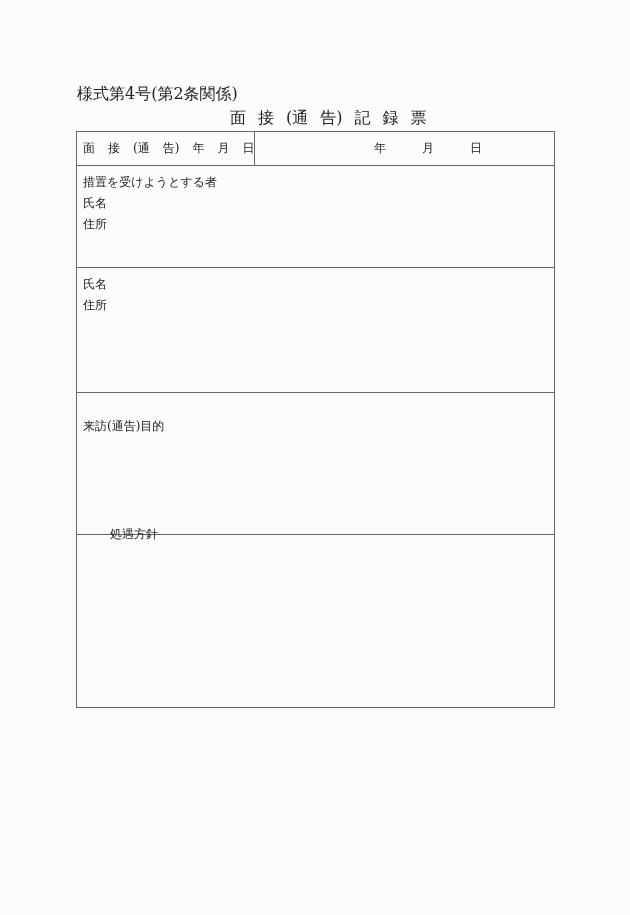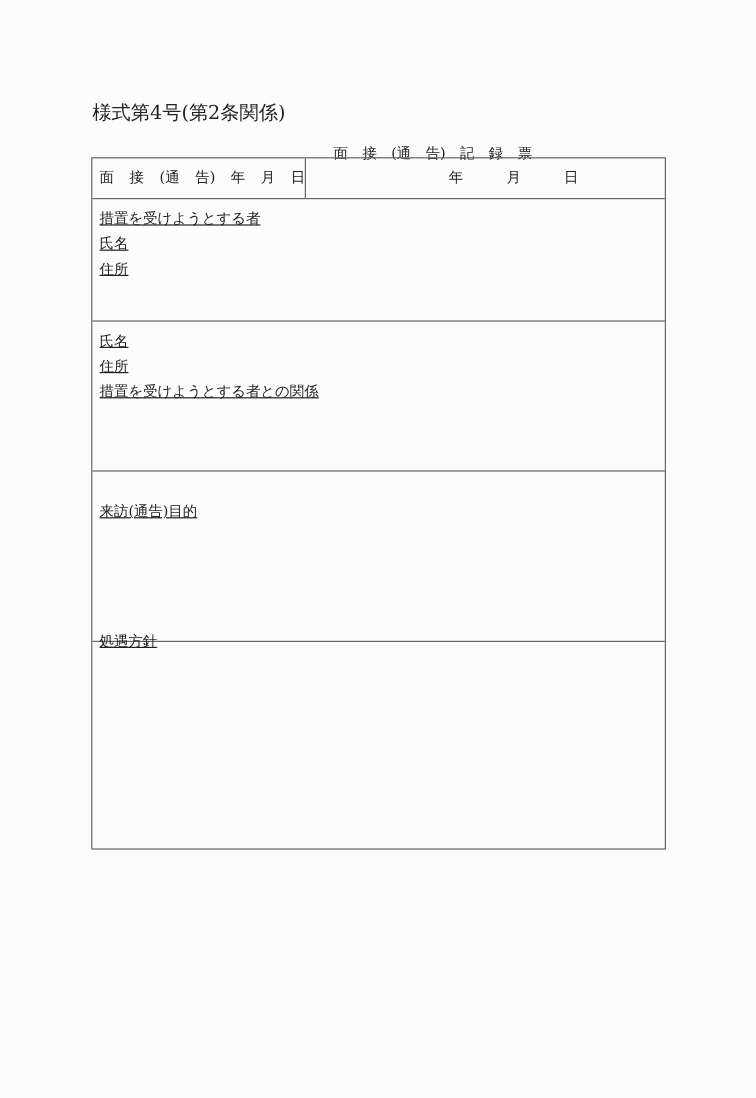--- a/index.html
+++ b/index.html
@@ -1,32 +1,32 @@
 <!DOCTYPE html>
 <html><head>
 <meta charset="utf-8">
 <style>
   html, body { margin:0; padding:0; }
   body { width:630px; height:915px; background:#fcfcfc; position:relative; overflow:hidden;
          font-family:"DejaVu Serif","Liberation Serif",serif; color:#222; }
   .form-id { position:absolute; left:77px; top:84px; font-size:16px; letter-spacing:0; }
-  .title { position:absolute; left:230px; top:120px; font-size:12px; word-spacing:0;margin-left:48px; }
+  .title { position:absolute; left:230px; top:108px; font-size:16px; word-spacing:0; }
   .title span { margin-right:12px; }
   .tbl { position:absolute; left:76px; top:131px; width:479px; height:577px;
          border:1px solid #666; box-sizing:border-box; }
   .row { position:absolute; left:0; right:0; border-bottom:1px solid #666; box-sizing:border-box; }
-  .row.last { border-bottom:none; }
+  .row.last { border-bottom:none;margin-left:27px; }
   .date-row { top:0; height:34px; }
   .date-label { position:absolute; left:0; top:0; width:178px; height:33px; border-right:1px solid #666;
                 box-sizing:border-box; display:flex; align-items:center; padding-left:6px; font-size:12px; }
   .date-label span { margin-right:13px; }
   .date-value { position:absolute; left:178px; right:0; top:0; height:33px; display:flex; align-items:center;
                 font-size:12px; }
   .date-value span { position:absolute; }
-  .cell-lines { padding:6px 0 0 6px; font-size:12px; line-height:21px;text-decoration:underline; }
+  .cell-lines { padding:6px 0 0 6px; font-size:12px; line-height:21px; }
 </style>
 </head>
 <body>
 
 <div class="form-id">様式第4号(第2条関係)</div>
 
 <div class="title">
   <span>面</span><span>接</span><span>(通</span><span>告)</span><span>記</span><span>録</span><span>票</span>
 </div>
 
@@ -53,21 +53,20 @@
       <div>措置を受けようとする者</div>
       <div>氏名</div>
       <div>住所</div>
     </div>
   </div>
 
   <div class="row" style="top:136px;height:125px">
     <div class="cell-lines">
       <div>氏名</div>
       <div>住所</div>
-      <div>措置を受けようとする者との関係</div>
     </div>
   </div>
 
   <div class="row" style="top:278px;height:125px">
     <div class="cell-lines">
       <div>来訪(通告)目的</div>
     </div>
   </div>
 
   <div class="row last" style="top:386px;height:190px">

